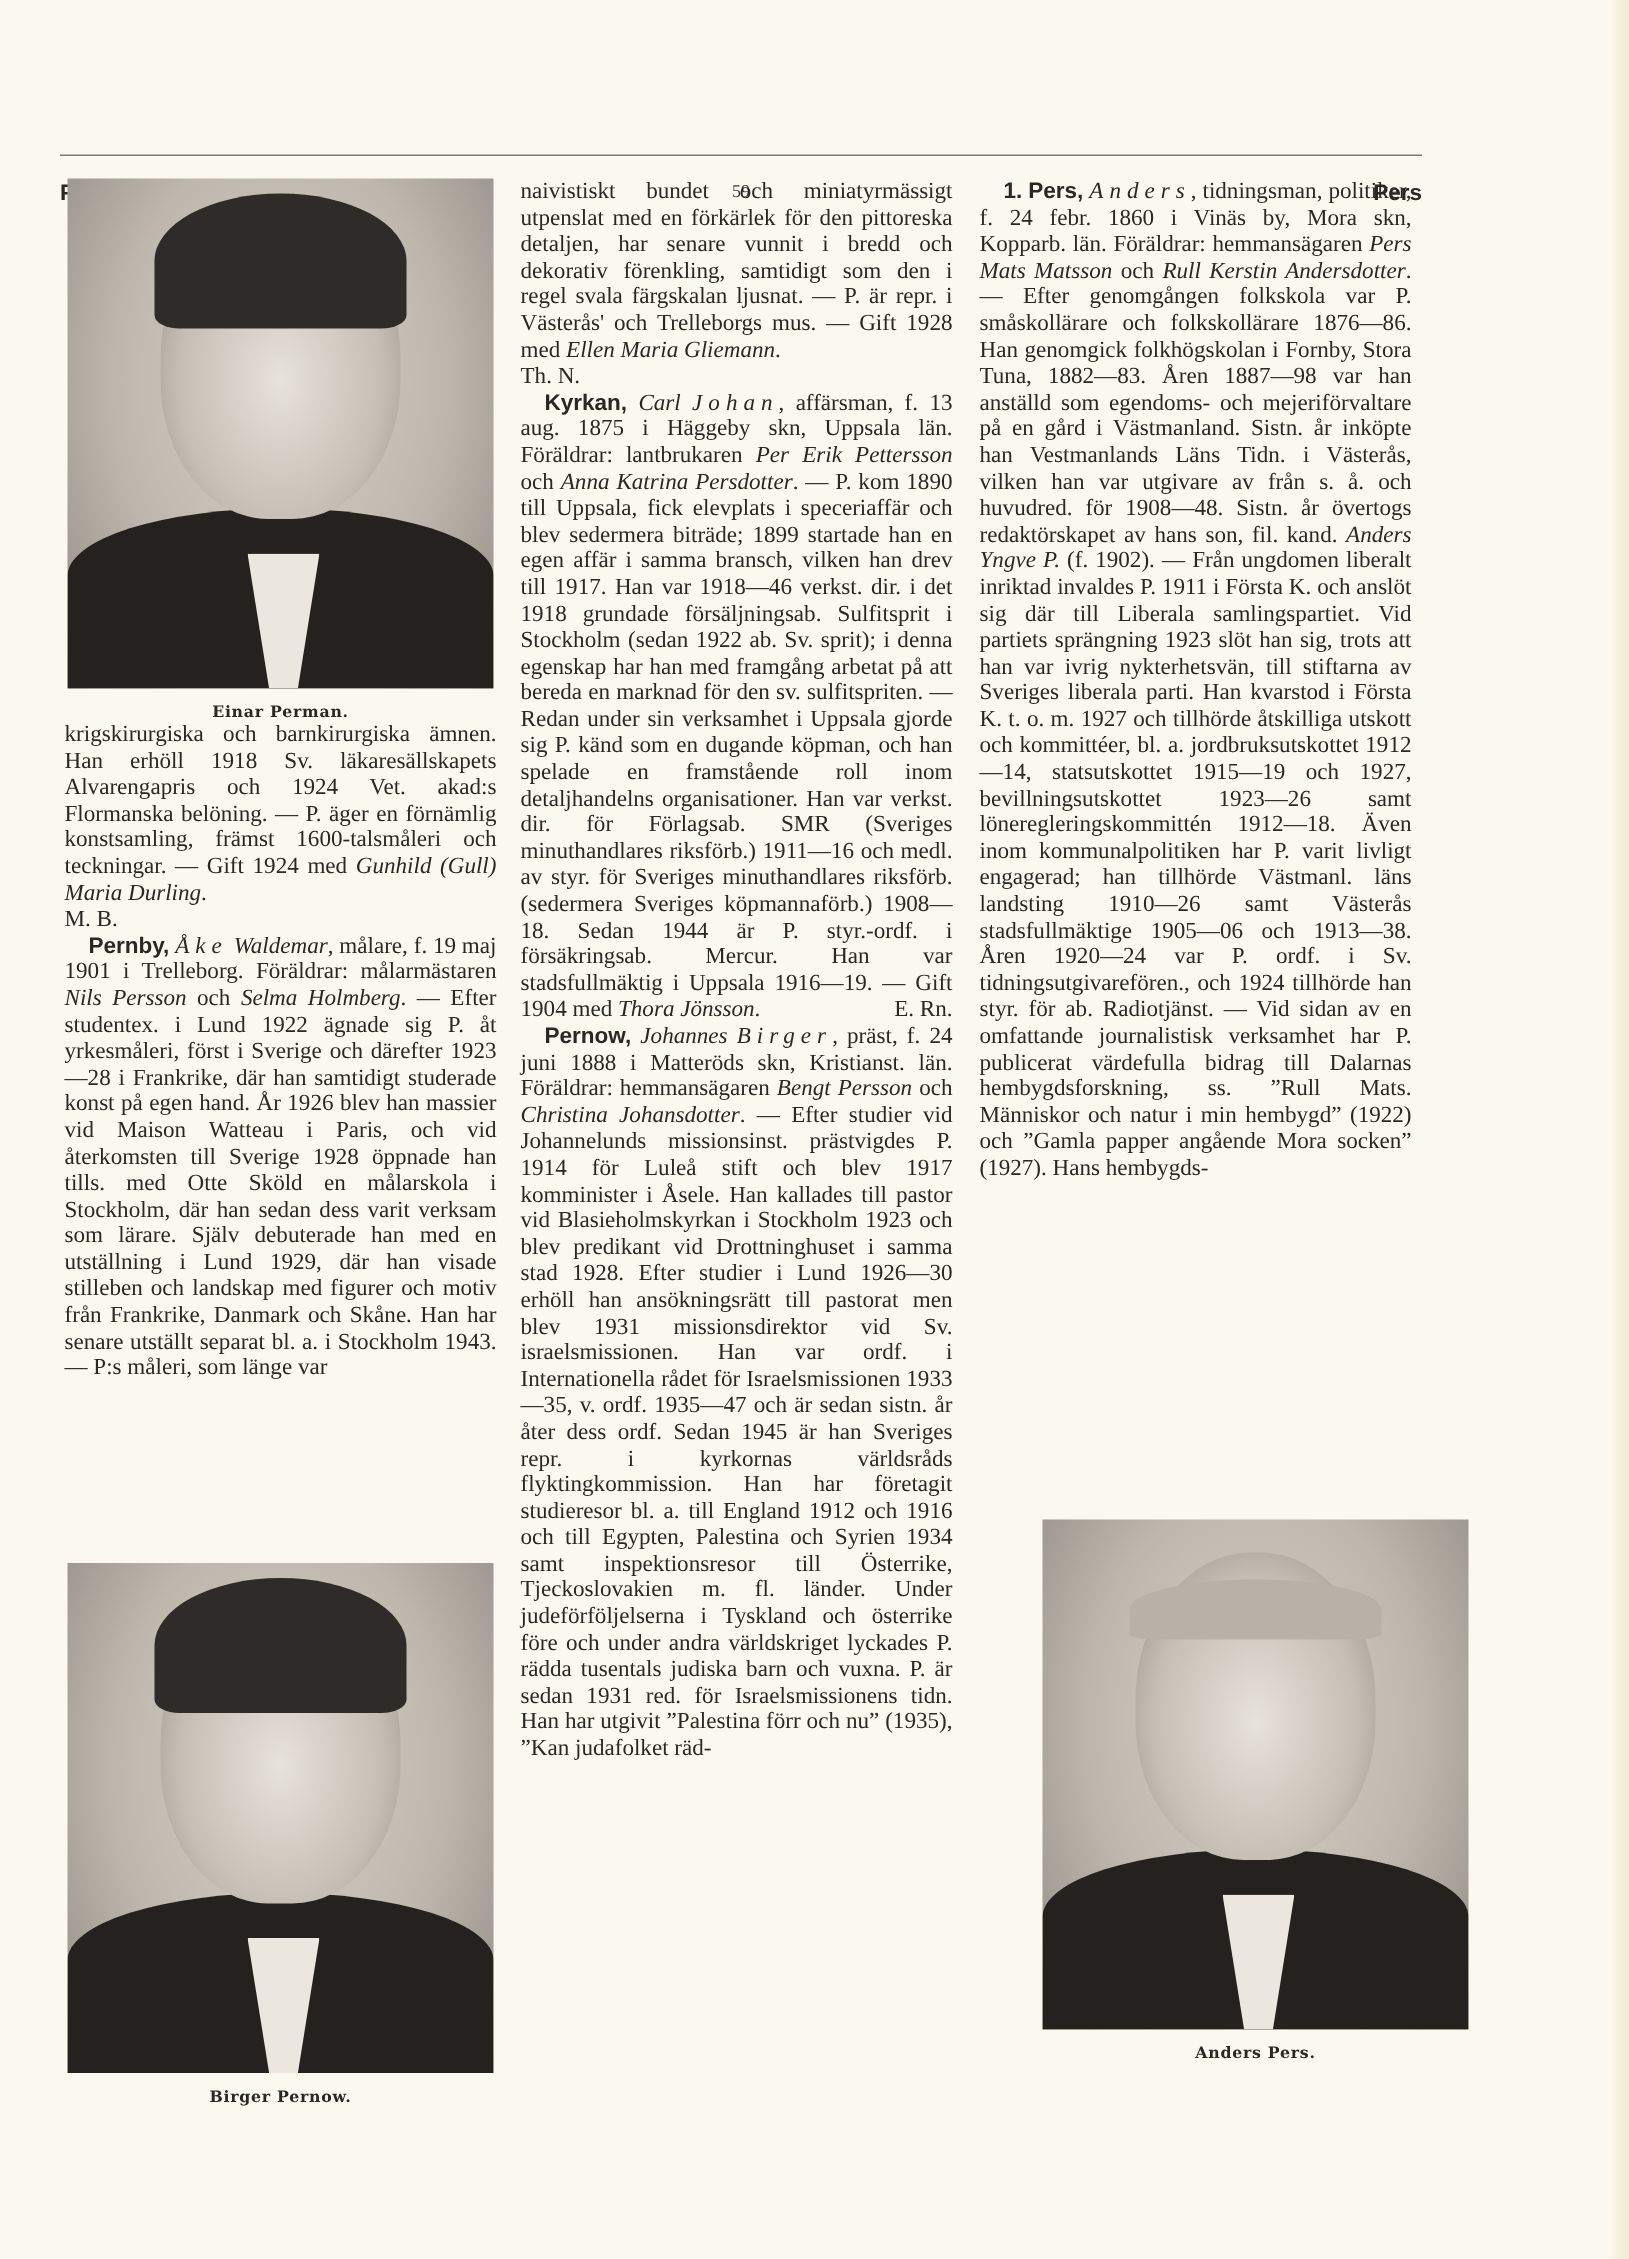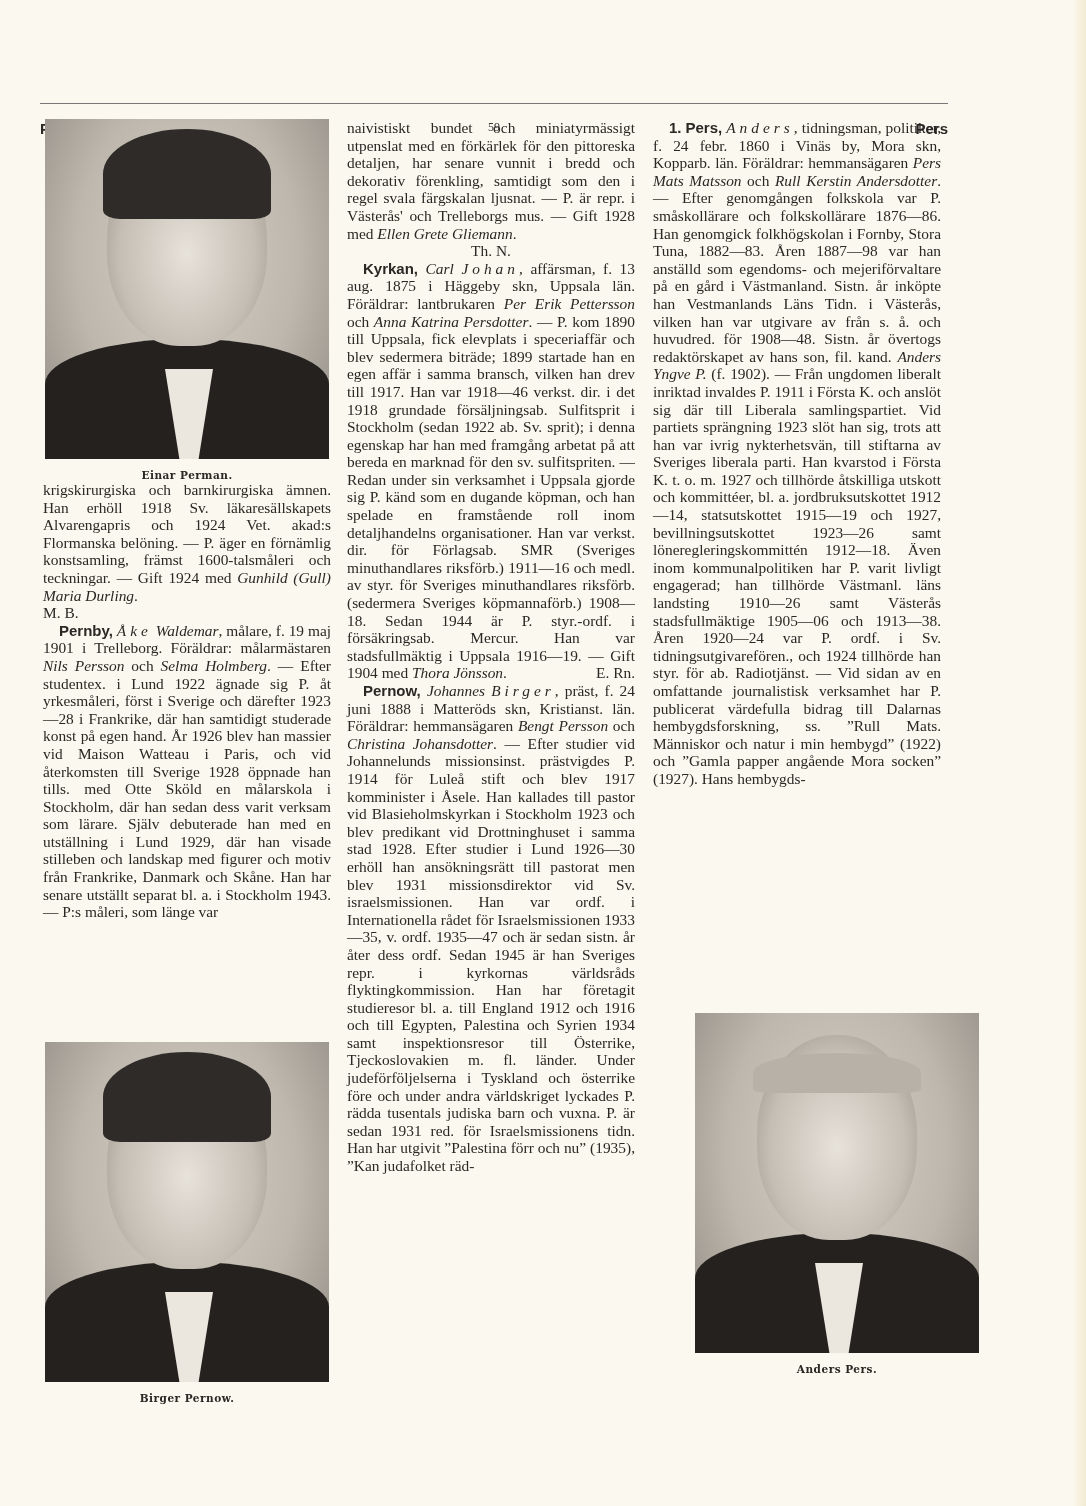--- a/index.html
+++ b/index.html
@@ -34,21 +34,21 @@
       background: #777;
     }
     .column {
       position: absolute; top: 118px; width: 288px;
       font-size: 15.4px; line-height: 17.6px;
       text-align: justify;
     }
     .col-2 { left: 347px; top: 119px; }
     .column p { margin: 0; text-indent: 0; }
     .column p.entry { text-indent: 16px; }
-    .column p.sig { text-align: center; }
+    .column p.sig { text-align: left; }
     .hw {
       font-family: "Liberation Sans", "DejaVu Sans", sans-serif;
       font-weight: bold; font-size: 15px;
     }
     .sp { letter-spacing: 4px; font-style: italic; }
     i { font-style: italic; }
     .photo {
       position: relative; width: 284px; height: 340px;
       background: radial-gradient(ellipse at 50% 40%, #d6d1c8 0%, #bdb7ad 55%, #8f8a82 100%);
       overflow: hidden;
@@ -132,21 +132,21 @@
     <div class="body"></div>
     <div class="collar"></div>
     <div class="head"></div>
     <div class="hair"></div>
   </div>
   <figcaption class="caption">Birger Pernow.</figcaption>
 </figure>
 
 <div class="column col-2">
   <p>
-    <span>naivistiskt bundet och miniatyrmässigt utpenslat med en förkärlek för den pittoreska detaljen, har senare vunnit i bredd och dekorativ förenkling, samtidigt som den i regel svala färgskalan ljusnat. — P. är repr. i Västerås' och Trelleborgs mus. — Gift 1928 med </span><i>Ellen Grete Gliemann</i><span>.</span>
+    <span>naivistiskt bundet och miniatyrmässigt utpenslat med en förkärlek för den pittoreska detaljen, har senare vunnit i bredd och dekorativ förenkling, samtidigt som den i regel svala färgskalan ljusnat. — P. är repr. i Västerås' och Trelleborgs mus. — Gift 1928 med </span><i>Ellen Maria Gliemann</i><span>.</span>
   </p>
   <p class="sig">Th. N.</p>
   <p class="entry">
     <span class="hw">Kyrkan,</span>
     <i>Carl</i>
     <span class="sp">Johan</span><span>, affärsman, f. 13 aug. 1875 i Häggeby skn, Uppsala län. Föräldrar: lantbrukaren </span><i>Per Erik Pettersson</i><span> och </span><i>Anna Katrina Persdotter</i><span>. — P. kom 1890 till Uppsala, fick elevplats i speceriaffär och blev sedermera biträde; 1899 startade han en egen affär i samma bransch, vilken han drev till 1917. Han var 1918—46 verkst. dir. i det 1918 grundade försäljningsab. Sulfitsprit i Stockholm (sedan 1922 ab. Sv. sprit); i denna egenskap har han med framgång arbetat på att bereda en marknad för den sv. sulfitspriten. — Redan under sin verksamhet i Uppsala gjorde sig P. känd som en dugande köpman, och han spelade en framstående roll inom detaljhandelns organisationer. Han var verkst. dir. för Förlagsab. SMR (Sveriges minuthandlares riksförb.) 1911—16 och medl. av styr. för Sveriges minuthandlares riksförb. (sedermera Sveriges köpmannaförb.) 1908—18. Sedan 1944 är P. styr.-ordf. i försäkringsab. Mercur. Han var stadsfullmäktig i Uppsala 1916—19. — Gift 1904 med </span><i>Thora Jönsson</i><span>.</span>
     <span style="float:right;">E. Rn.</span>
   </p>
   <p class="entry">
     <span class="hw">Pernow,</span>

